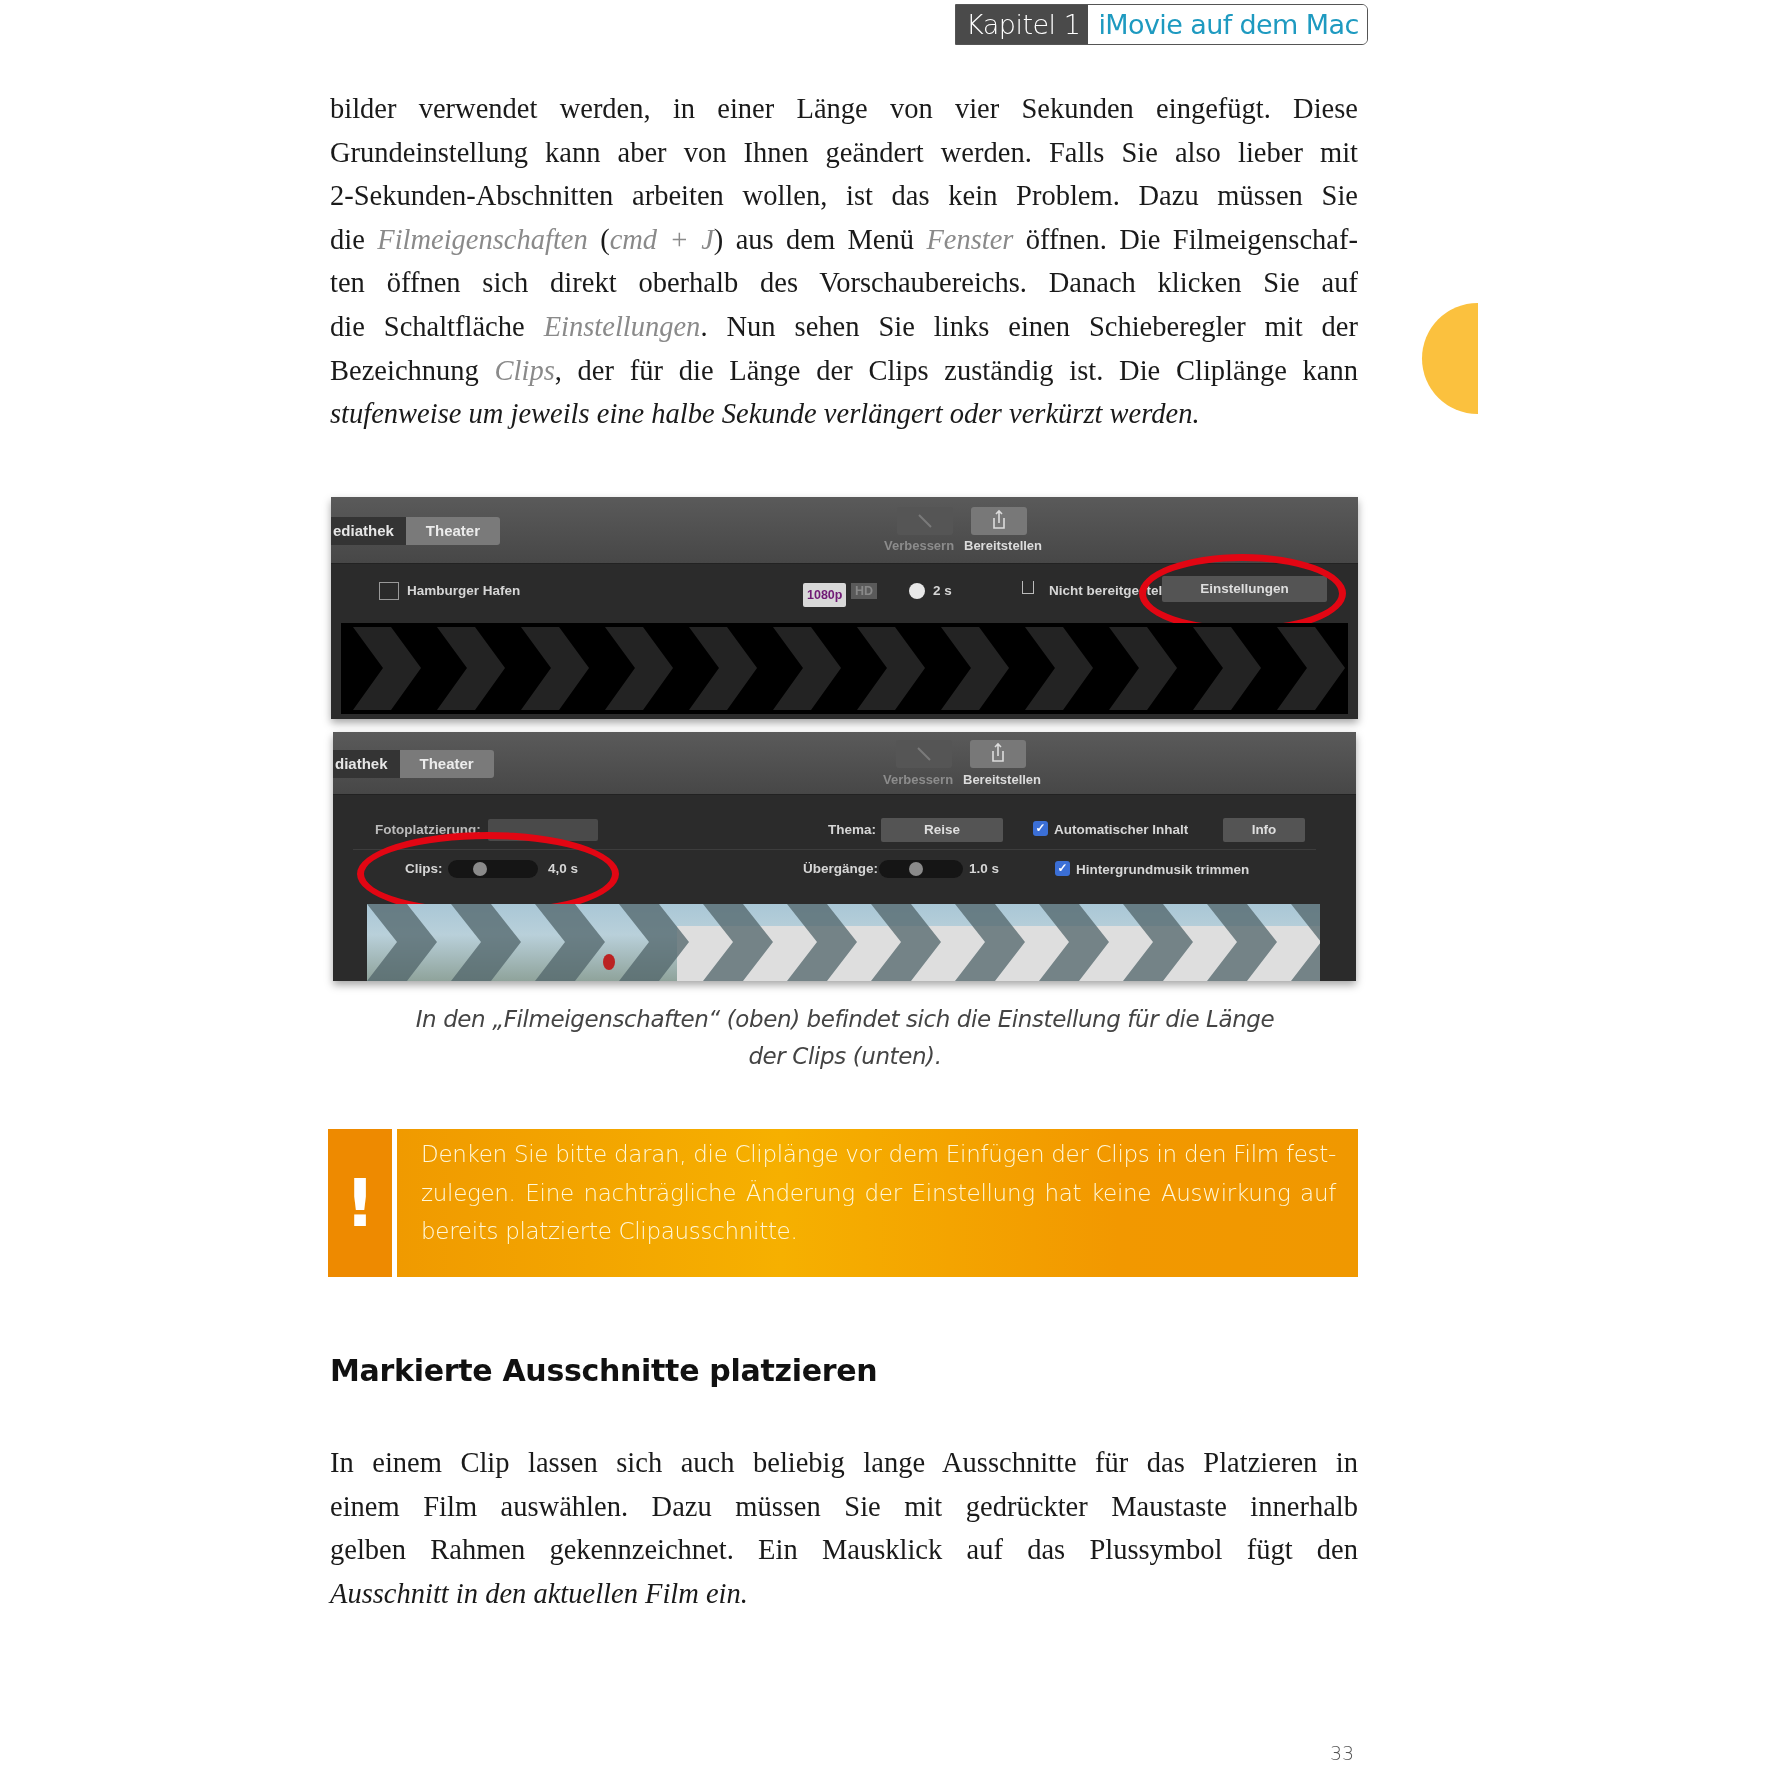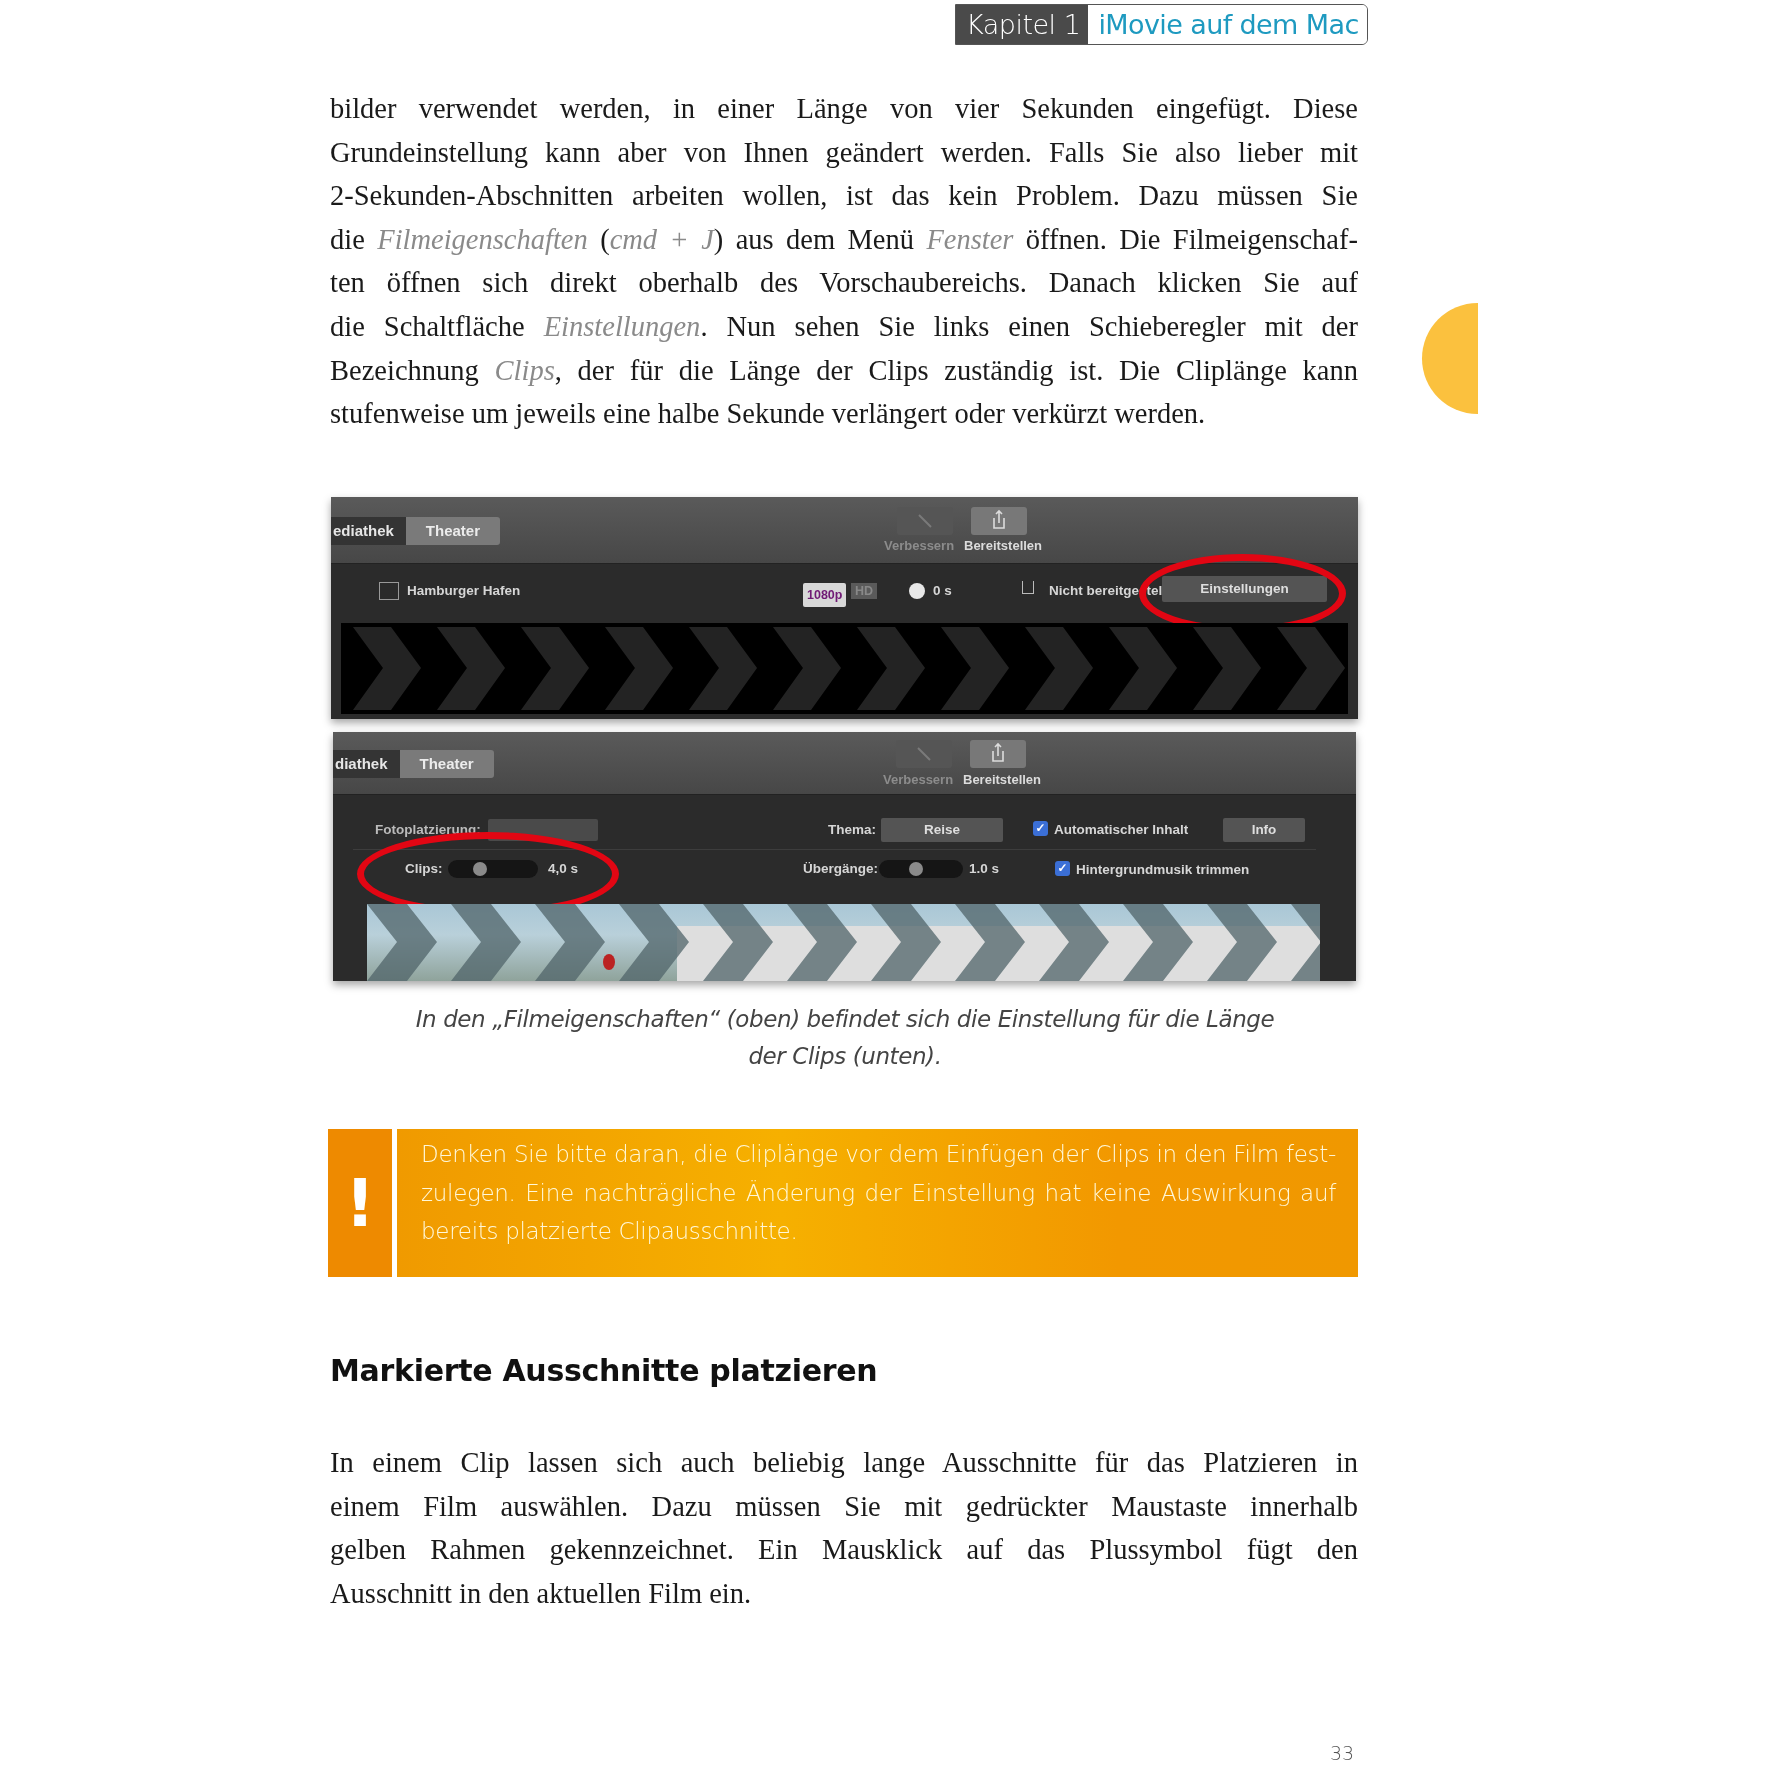--- a/index.html
+++ b/index.html
@@ -11,21 +11,21 @@
   .hdr .chap { background:#4a4a4a; color:#ffffff; font-size:27px; line-height:39px; padding:0 8px 0 10px; font-weight:300; letter-spacing:-0.5px; }
   .hdr .title { background:#fff; color:#1e9ac0; font-size:27px; line-height:39px; padding:0 8px 0 10px; letter-spacing:-0.6px; }
 
   
   .tab { left:1422px; top:303px; width:56px; height:111px; background:#fbc13e; border-radius:56px 0 0 56px; }
 
   
   .para { left:330px; width:1028px; font-family:"Liberation Serif", serif; font-size:28.5px; line-height:43.6px; color:#1a1a1a; text-align:justify; }
   .para .ui { color:#8a8a8a; font-style:italic; }
   .para .line { display:block; text-align:justify; text-align-last:justify; white-space:nowrap; }
-  .para .line.last { text-align-last:left; }
+  .para .line.last { text-align-last:left;font-style:italic; }
 
   
   .shot { background:#2b2b2b; box-shadow:0 4px 8px rgba(0,0,0,0.35); overflow:hidden; font-family:"Liberation Sans", sans-serif; }
   .shot .tb { position:absolute; left:0; right:0; top:0; height:66px; background:linear-gradient(#5a5a5a,#474747); border-bottom:1px solid #222; }
   .seg { position:absolute; top:20px; height:28px; display:flex; font-size:15px; font-weight:bold; }
   .seg .a { background:#343434; color:#e6e6e6; padding:0 12px 0 2px; line-height:28px; }
   .seg .b { background:#7a7a7a; color:#ececec; padding:0 20px; line-height:28px; border-radius:0 3px 3px 0; }
   .tbtn { position:absolute; top:10px; width:56px; height:28px; border-radius:3px; }
   .tbtn.dim { background:#555; }
   .tbtn.on { background:#787878; }
@@ -91,21 +91,21 @@
     </div>
     <span class="tlbl dimtxt" style="left:553px;">Verbessern</span>
     <span class="tlbl ontxt" style="left:633px;">Bereitstellen</span>
   </div>
 
   <span class="abs" style="left:48px; top:85px; width:18px; height:16px; border:1px solid #999;"></span>
   <span class="lt" style="left:76px; top:86px;">Hamburger Hafen</span>
   <span class="abs" style="left:472px; top:86px; background:#d8d8d8; color:#701a75; font-size:12.5px; font-weight:bold; padding:4px 4px; line-height:16px; border-radius:2px; font-family:'Liberation Sans',sans-serif;">1080p</span>
   <span class="abs" style="left:520px; top:86px; background:#5a5a5a; color:#888; font-size:12.5px; font-weight:bold; padding:0 4px; line-height:16px; font-family:'Liberation Sans',sans-serif;">HD</span>
   <span class="abs" style="left:578px; top:86px; width:16px; height:16px; border-radius:50%; background:#e8e8e8;"></span>
-  <span class="lt" style="left:602px; top:86px;">0 s</span>
+  <span class="lt" style="left:602px; top:86px;">2 s</span>
   <span class="abs" style="left:691px; top:84px; width:10px; height:12px; border:1.5px solid #bbb; border-top:none;"></span>
   <span class="lt" style="left:718px; top:86px;">Nicht bereitgestellt</span>
   <div class="btn" style="left:831px; top:79px; width:165px; height:26px; line-height:26px;">Einstellungen</div>
   <div class="ring" style="left:808px; top:57px; width:193px; height:65px;"></div>
 
   <div class="abs" style="left:10px; top:126px; width:1007px; height:91px; background:#000;">
     <svg width="1007" height="91">
       <defs>
         <pattern id="chev1" x="0" y="0" width="84" height="91" patternUnits="userSpaceOnUse">
           <polygon points="12,4 50,4 80,45 50,87 12,87 42,45" fill="#232323"></polygon>

